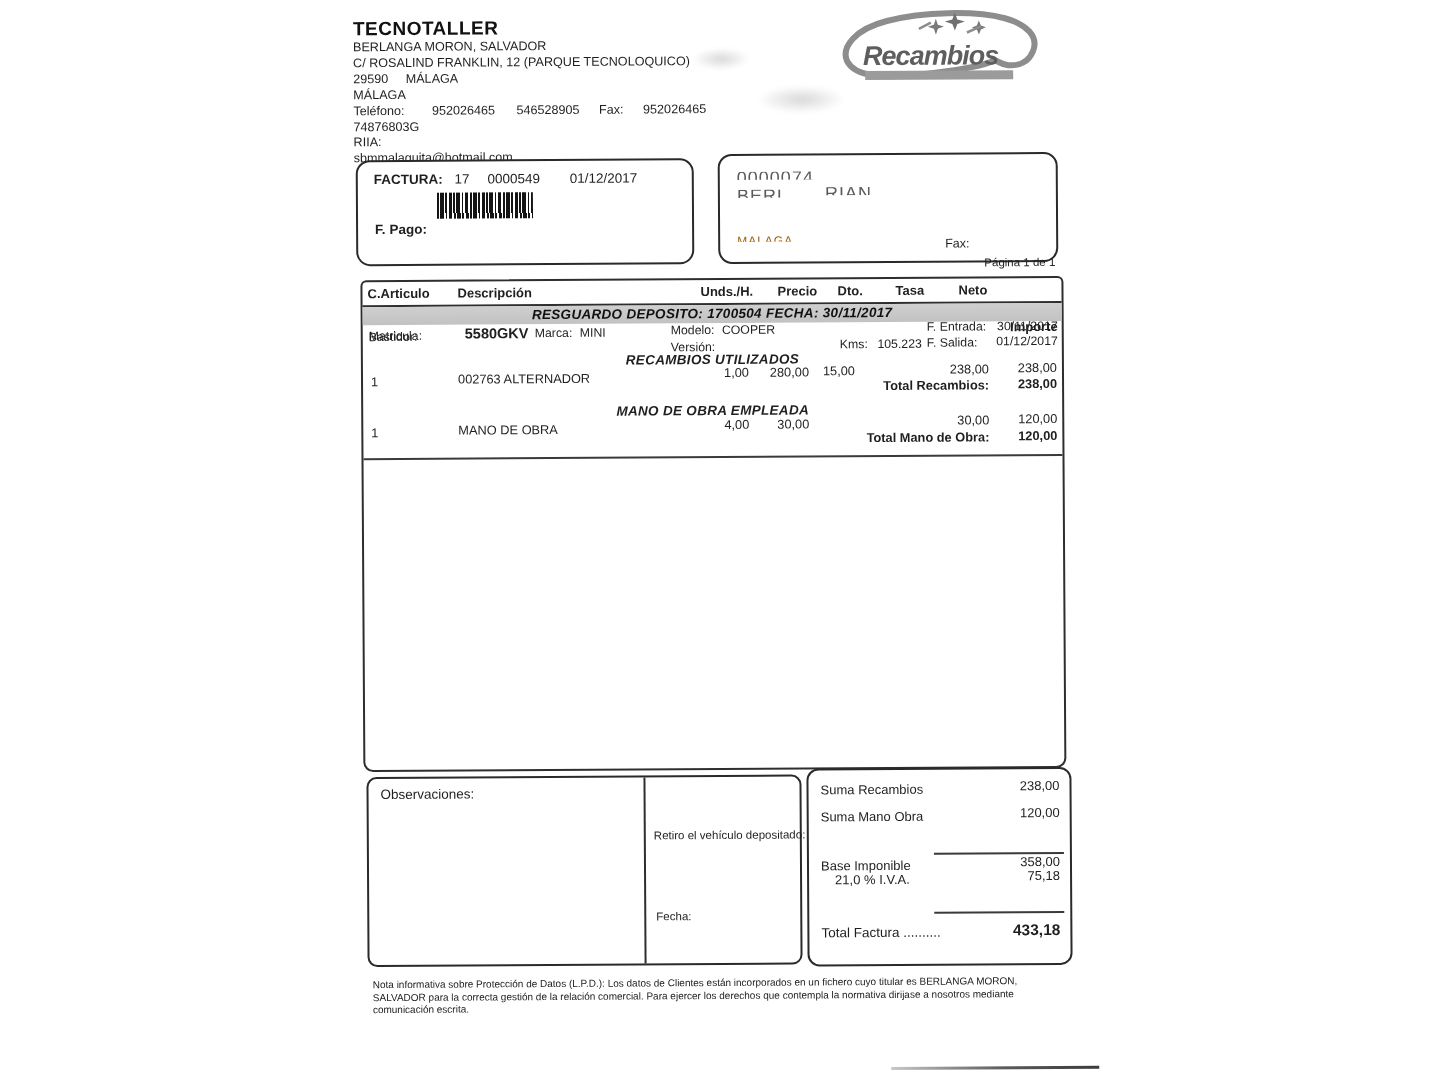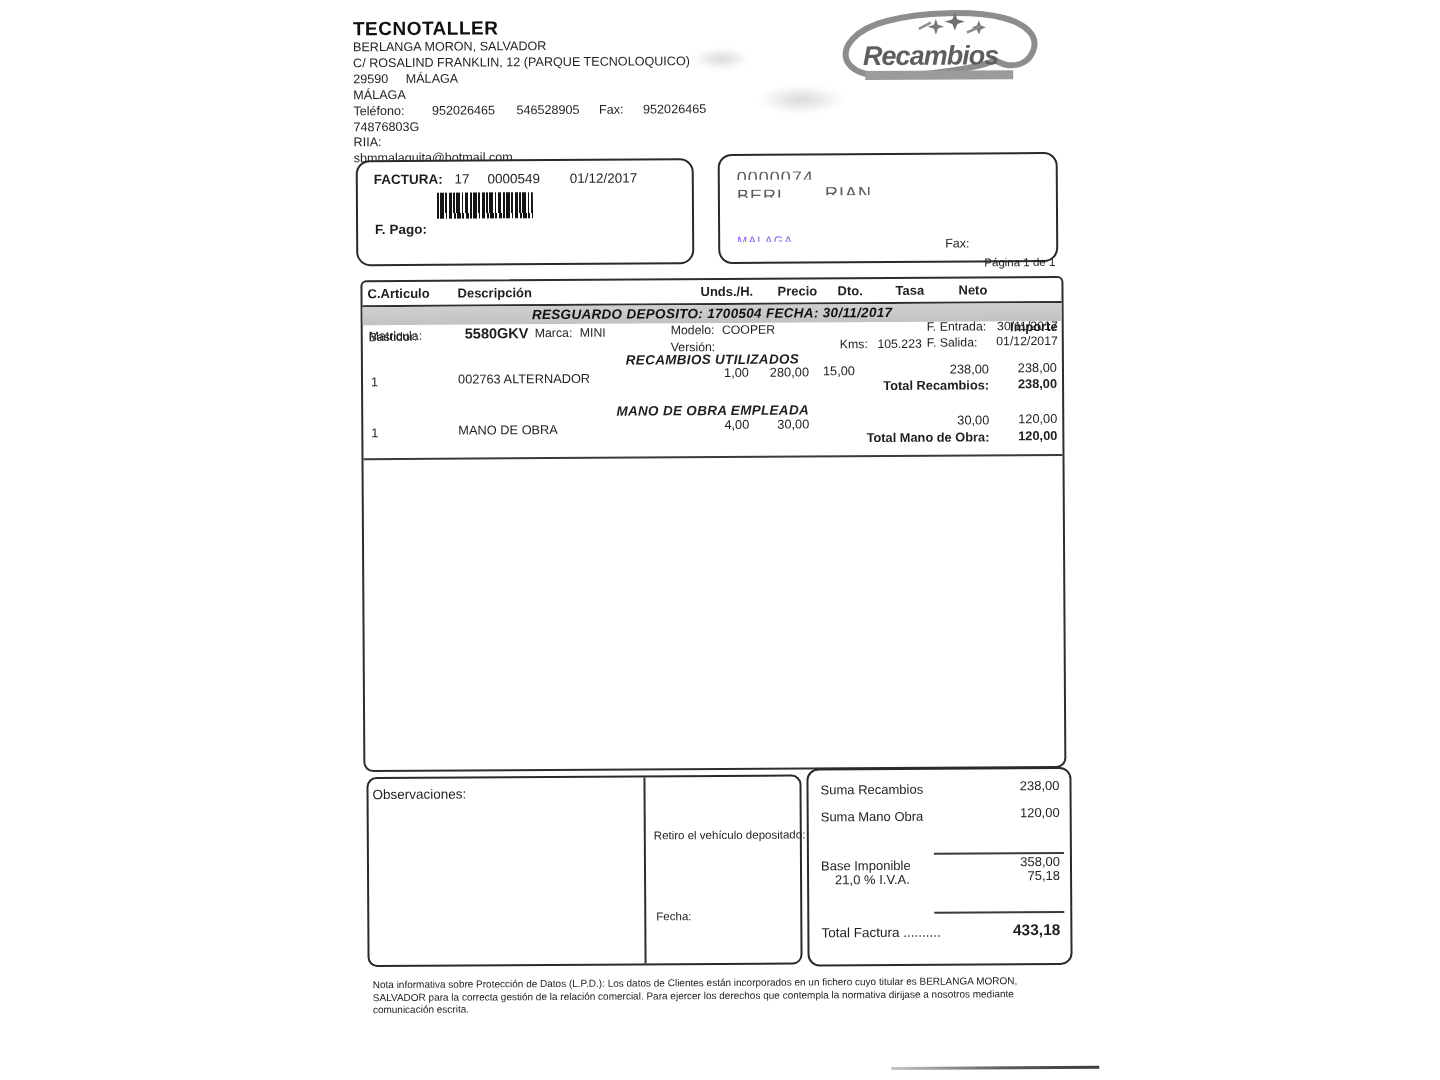--- a/index.html
+++ b/index.html
@@ -25,21 +25,21 @@
   .factura-line { font-size:13.5px; white-space:nowrap; }
   .b { font-weight:bold; }
   .barcode { position:absolute; left:79px; top:31px; width:96px; height:26px;
              background:repeating-linear-gradient(90deg,#141414 0 2px,#fff 2px 3px,#141414 3px 7px,
                #fff 7px 8.5px,#141414 8.5px 10px,#fff 10px 12px,#141414 12px 15px,#fff 15px 16.5px); }
 
   
   .frag { display:inline-block; height:8px; overflow:hidden; font-size:18px; line-height:13px;
           color:#5a5a5a; letter-spacing:1px; }
   .frag2 { display:inline-block; height:7px; overflow:hidden; font-size:12px; line-height:12px;
-           color:#8b5cf6; letter-spacing:1px; }
+           color:#a16207; letter-spacing:1px; }
 
   .pagina { font-size:11.5px; text-align:right; width:110px; }
 
   
   .table { position:absolute; left:362px; top:278px; width:703px; height:492px;
            border:2px solid #2e2e2e; border-radius:6px 6px 10px 10px; }
   .th { position:absolute; top:4px; font-size:13px; font-weight:bold; white-space:nowrap; }
   .th-rule { position:absolute; left:0; right:0; top:23px; height:2px; background:#2e2e2e; }
   .deposit-band { position:absolute; left:0; right:0; top:25px; height:18px;
                   background:linear-gradient(#cfcfcf,#c2c2c2); text-align:center;
@@ -192,21 +192,21 @@
     <div class="cell num" style="right:253px; top:137px;">30,00</div>
     <div class="cell num" style="right:73px;  top:134px;">30,00</div>
     <div class="cell num" style="right:5px;   top:133px;">120,00</div>
     <div class="cell num b" style="right:73px; top:151px;">Total Mano de Obra:</div>
     <div class="cell num b" style="right:5px;  top:150px;">120,00</div>
 
     <div class="divider"></div>
   </div>
 
   <div class="rbox" style="left:365px; top:775px; width:435px; height:190px; border-radius:10px;">
-    <div class="obs-label abs" style="left:4px; top:8px;">Observaciones:</div>
+    <div class="obs-label abs" style="left:12px; top:8px;">Observaciones:</div>
     <div class="obs-divider"></div>
     <div class="small-label abs" style="left:285px; top:52px;">Retiro el vehículo depositado:</div>
     <div class="small-label abs" style="left:287px; top:133px;">Fecha:</div>
   </div>
 
   <div class="rbox" style="left:805px; top:769px; width:265px; height:198px; border-radius:12px;">
     <div class="tot-row-label abs" style="left:12px; top:12px;">Suma Recambios</div>
     <div class="tot-row-label abs num" style="right:10px; top:9px;">238,00</div>
 
     <div class="tot-row-label abs" style="left:12px; top:39px;">Suma Mano Obra</div>

